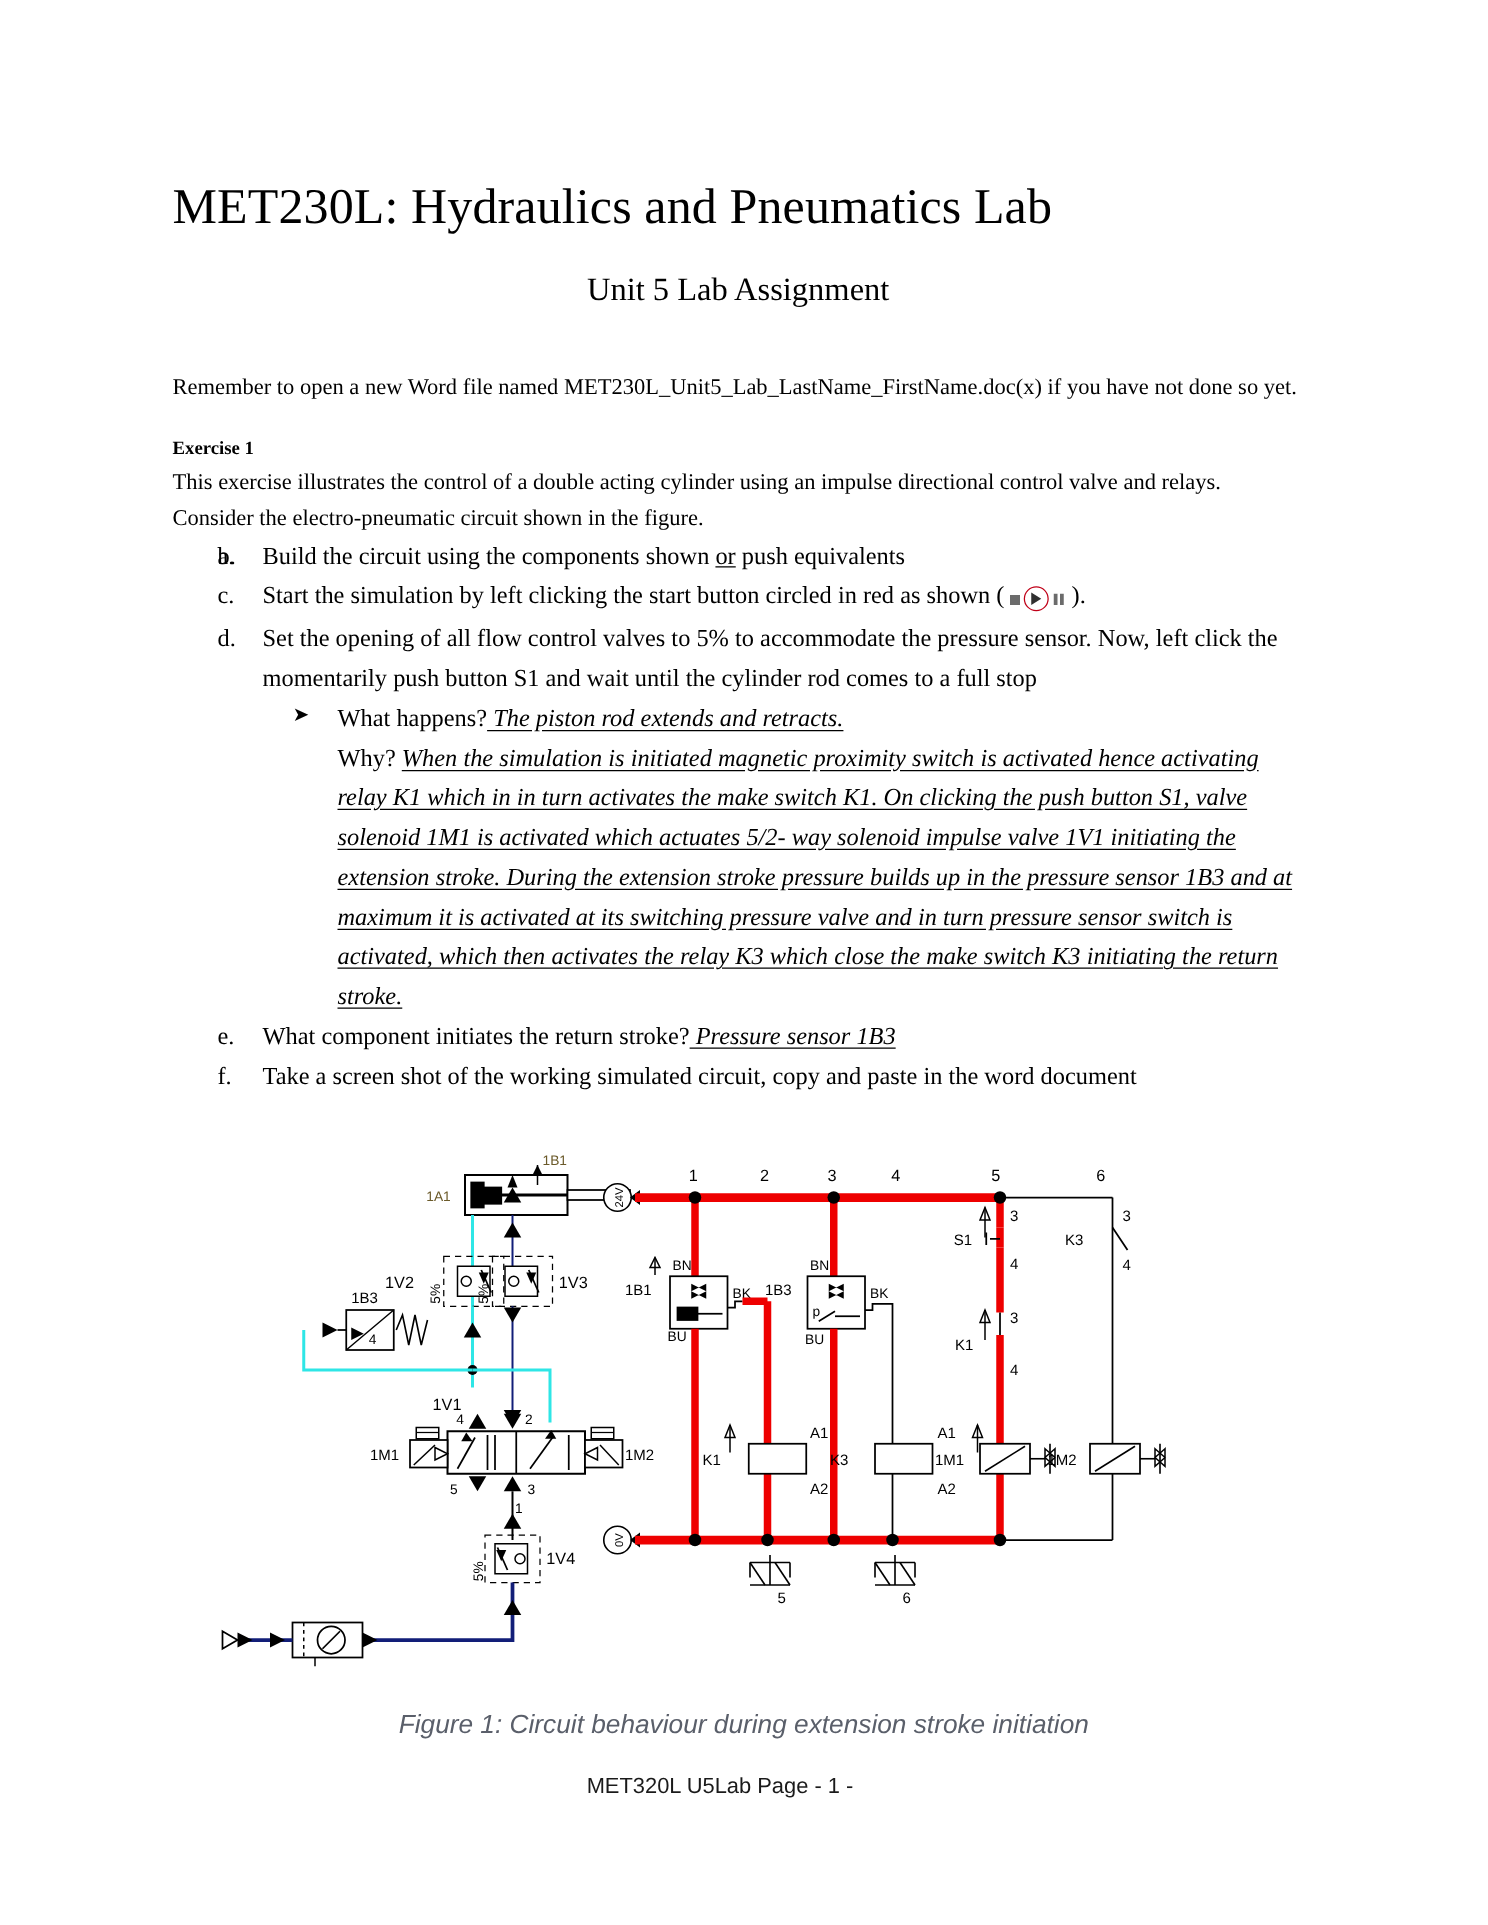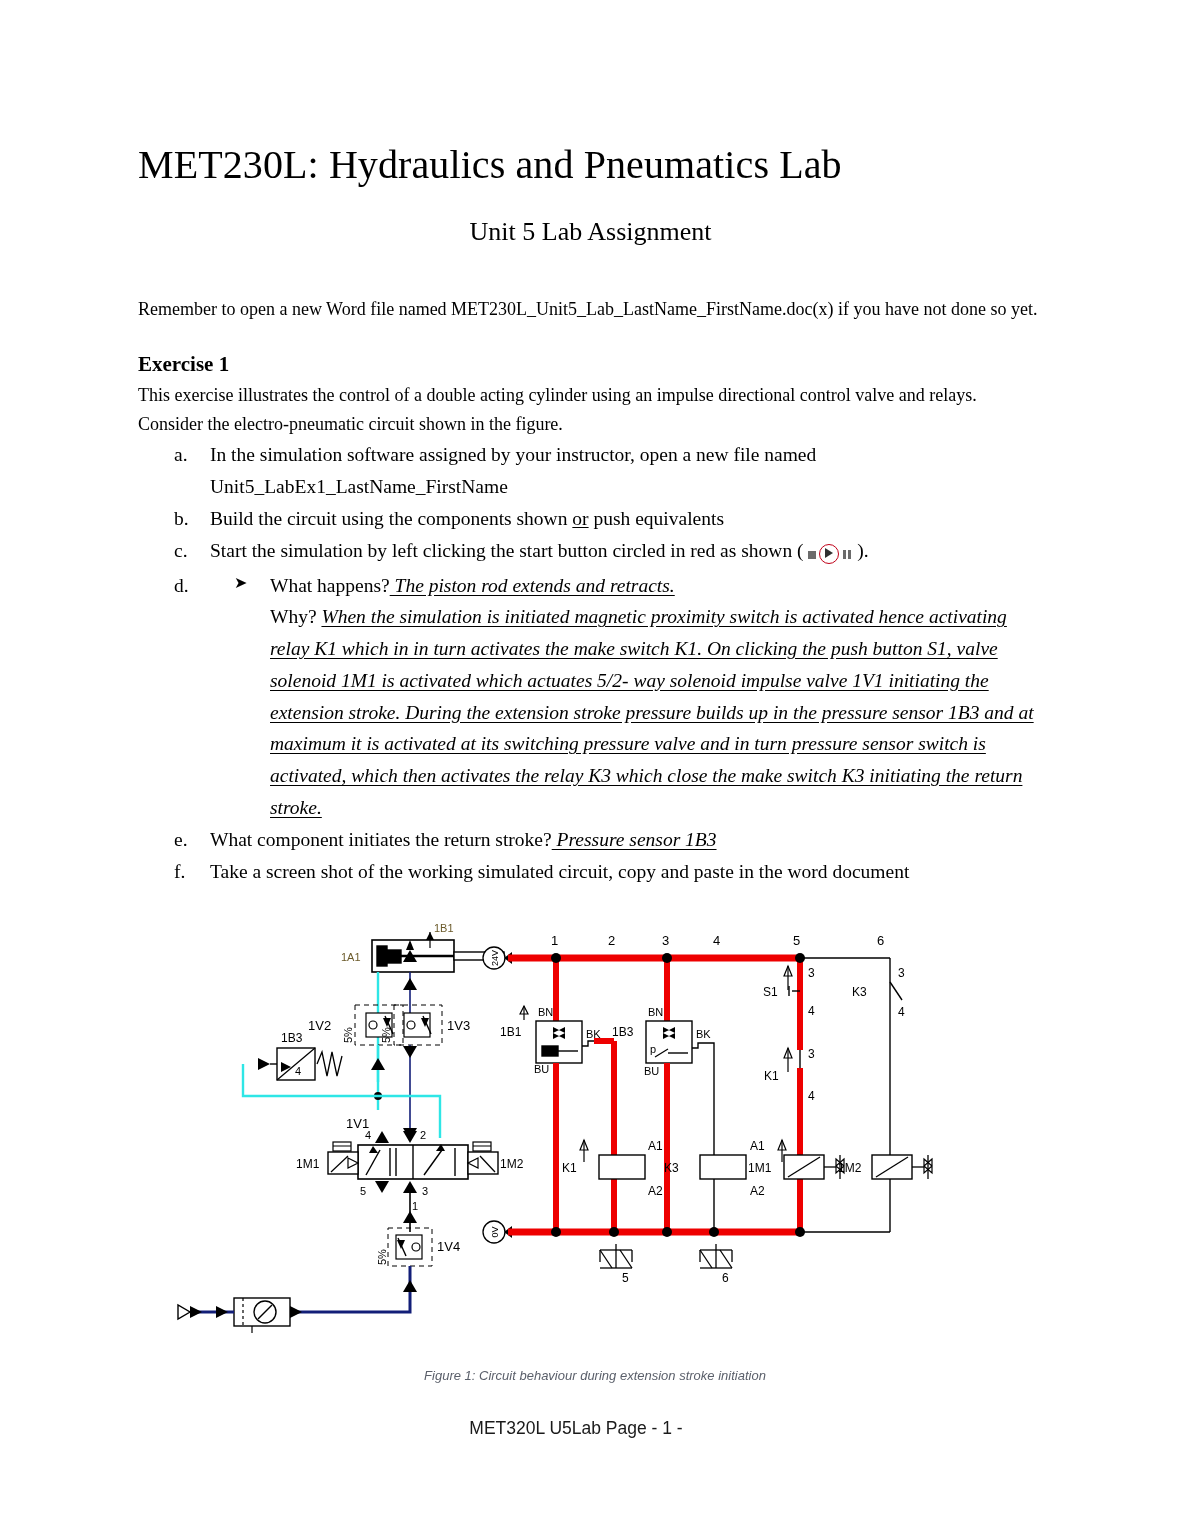--- a/index.html
+++ b/index.html
@@ -48,21 +48,21 @@
 
   p.para {
     font-size: 18px;
     line-height: 1.63;
     margin: 0;
     text-align: left;
   }
   .intro { padding-top: 36px; }
 
   .ex-head {
-    font-size: 21px;
+    font-size: 15px;
     font-weight: bold;
     margin: 0;
     padding-top: 22px;
     line-height: 1.63;
   }
 
   ol.alpha {
     list-style: none;
     margin: 0;
     padding: 0;
@@ -158,21 +158,21 @@
     height: 440px;
   }
   .fig-caption {
     position: absolute;
     left: 0;
     top: 1368px;
     width: 1190px;
     text-align: center;
     font-family: "Liberation Sans", "DejaVu Sans", sans-serif;
     font-style: italic;
-    font-size: 13px;
+    font-size: 21px;
     color: #5a5f6a;
   }
   .footer {
     position: absolute;
     left: 0;
     top: 1418px;
     width: 1152px;
     text-align: center;
     font-family: "Liberation Sans", "DejaVu Sans", sans-serif;
     font-size: 17.5px;
@@ -190,33 +190,33 @@
     <h2 class="doc-subtitle">Unit 5 Lab Assignment</h2>
 
     <p class="para intro">Remember to open a new Word file named MET230L_Unit5_Lab_LastName_FirstName.doc(x) if you have not done so yet.</p>
 
     <p class="ex-head">Exercise 1</p>
     <p class="para">This exercise illustrates the control of a double acting cylinder using an impulse directional control valve and relays. Consider the electro-pneumatic circuit shown in the figure.</p>
 
     <ol class="alpha">
 
       <li>
-        <span class="mk">a.</span><span>In the simulation software assigned by your instructor, open a new file named Unit5_LabEx1_LastName_FirstName</span>
+        <span class="mk">a.</span>
       </li>
 
       <li>
         <span class="mk">b.</span><span>Build the circuit using the components shown </span><span class="u">or</span><span> push equivalents</span>
       </li>
 
       <li>
         <span class="mk">c.</span><span>Start the simulation by left clicking the start button circled in red as shown ( </span><span class="simicons"><span class="ic-stop"></span><span class="ic-play"></span><span class="ic-pause"></span></span><span> ).</span>
       </li>
 
       <li>
-        <span class="mk">d.</span>
+        <span class="mk">d.</span><span>Set the opening of all flow control valves to 5% to accommodate the pressure sensor. Now, left click the momentarily push button S1 and wait until the cylinder rod comes to a full stop</span>
 
         <div class="sub-bullet">
           <span class="arrow">➤</span><span>What happens?</span><span class="ans"> The piston rod extends and retracts.</span>
         </div>
 
         <div class="why-block">
           <span>Why?</span>
           <span class="ans">When the simulation is initiated magnetic proximity switch is activated hence activating relay K1 which in in turn activates the make switch K1. On clicking the push button S1, valve solenoid 1M1 is activated which actuates 5/2- way solenoid impulse valve 1V1 initiating the extension stroke. During the extension stroke pressure builds up in the pressure sensor 1B3 and at maximum it is activated at its switching pressure valve and in turn pressure sensor switch is activated, which then activates the relay K3 which close the make switch K3 initiating the return stroke.</span>
         </div>
       </li>

